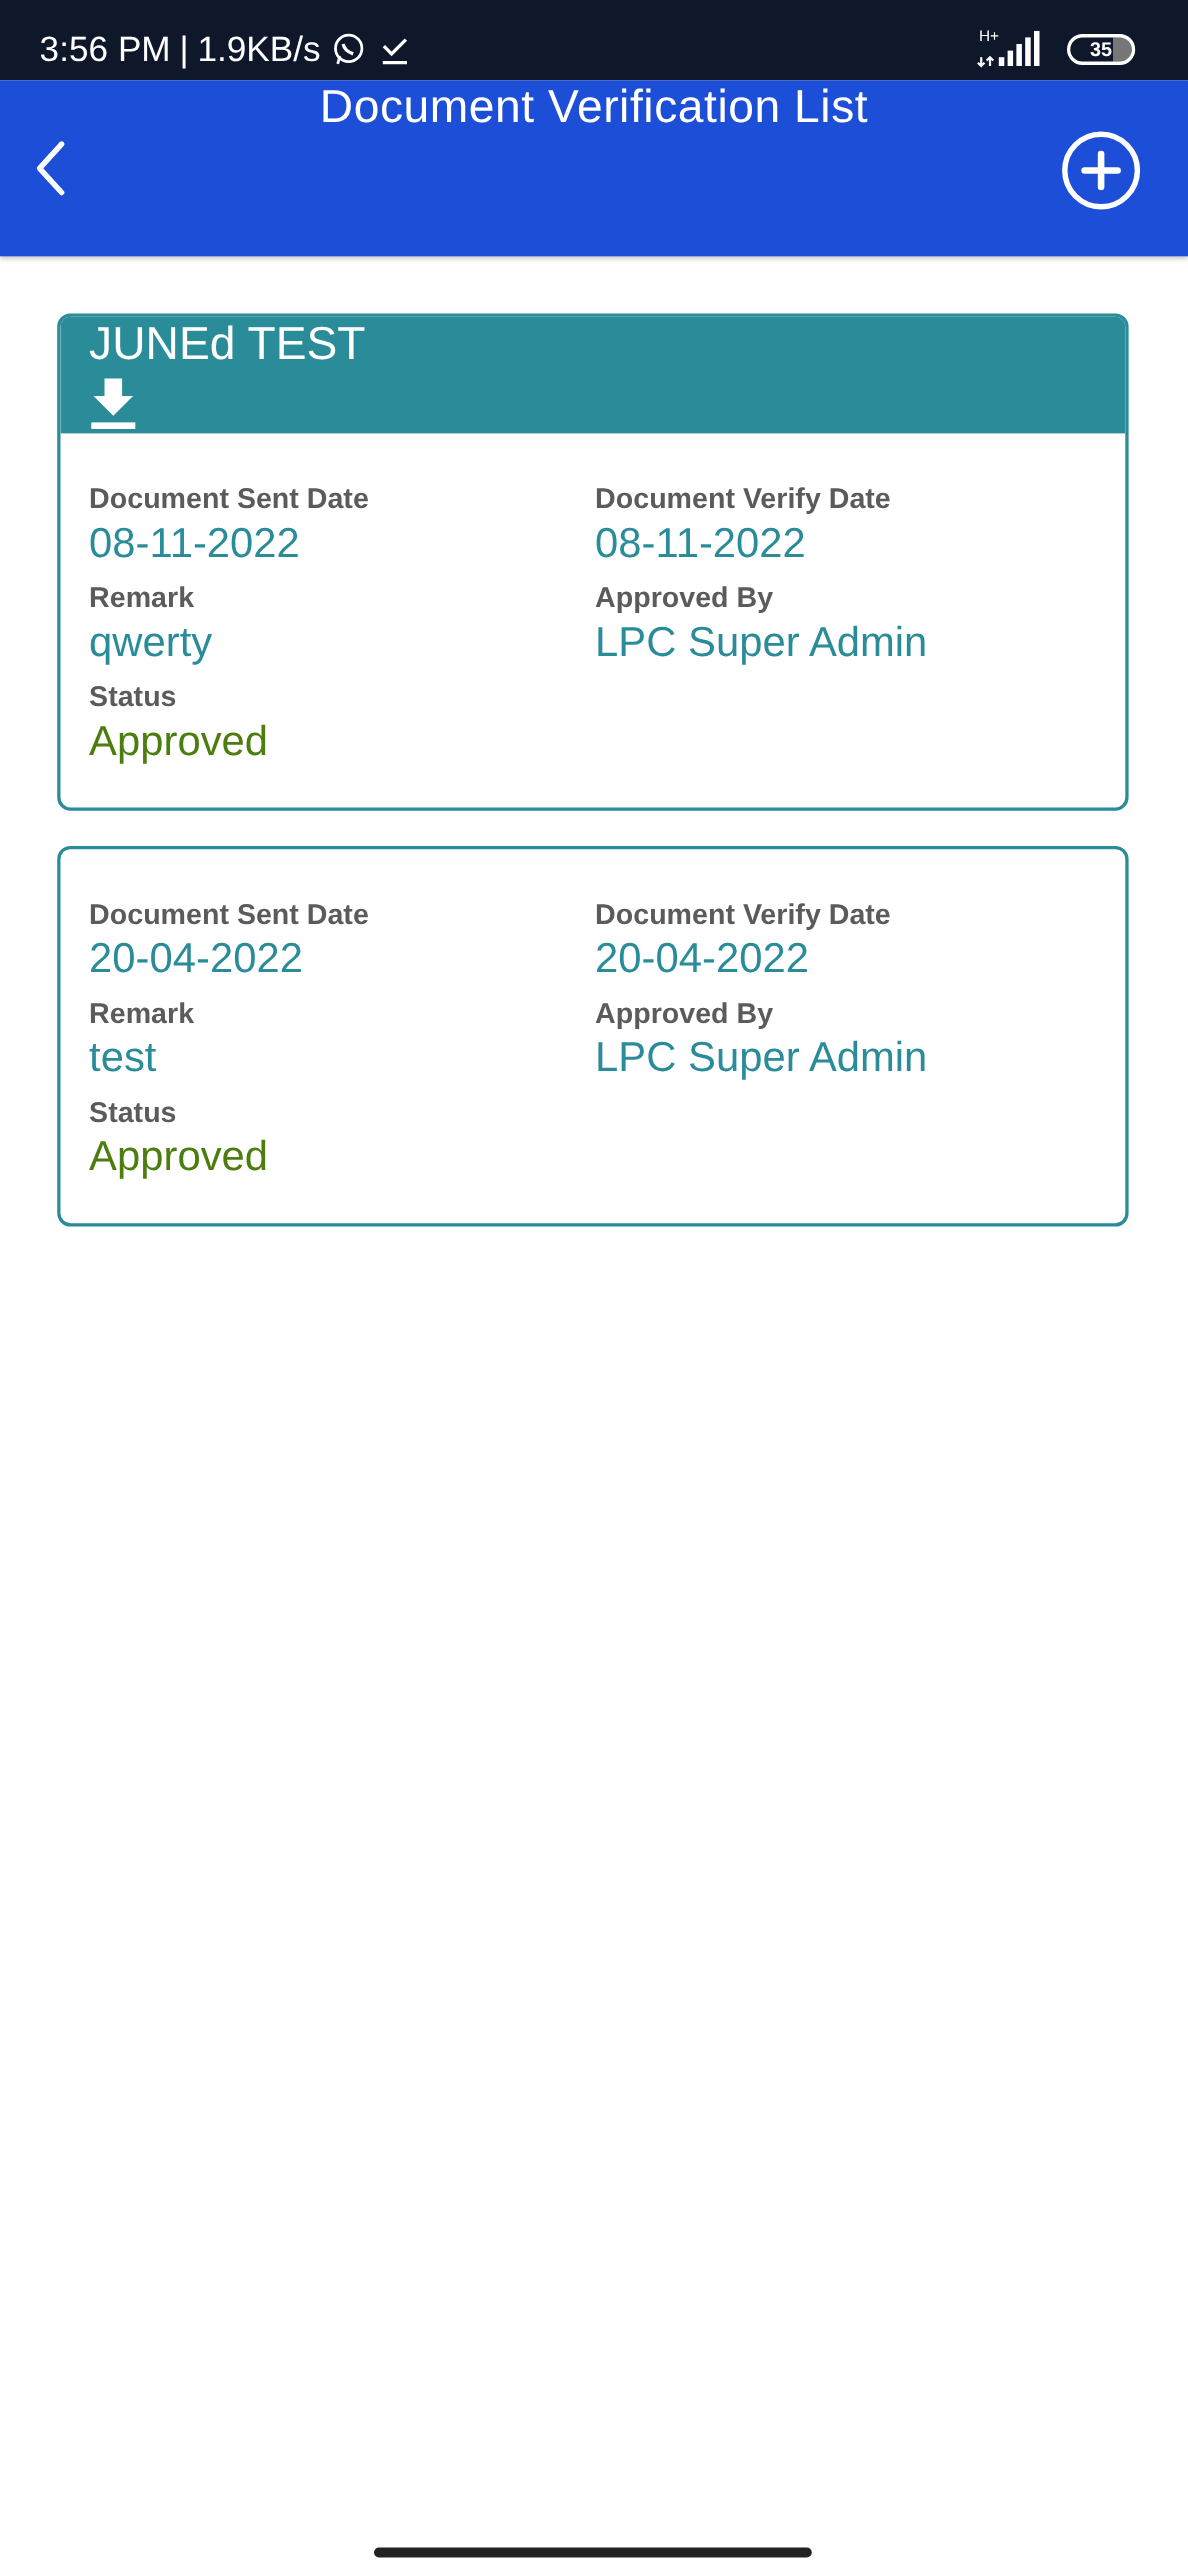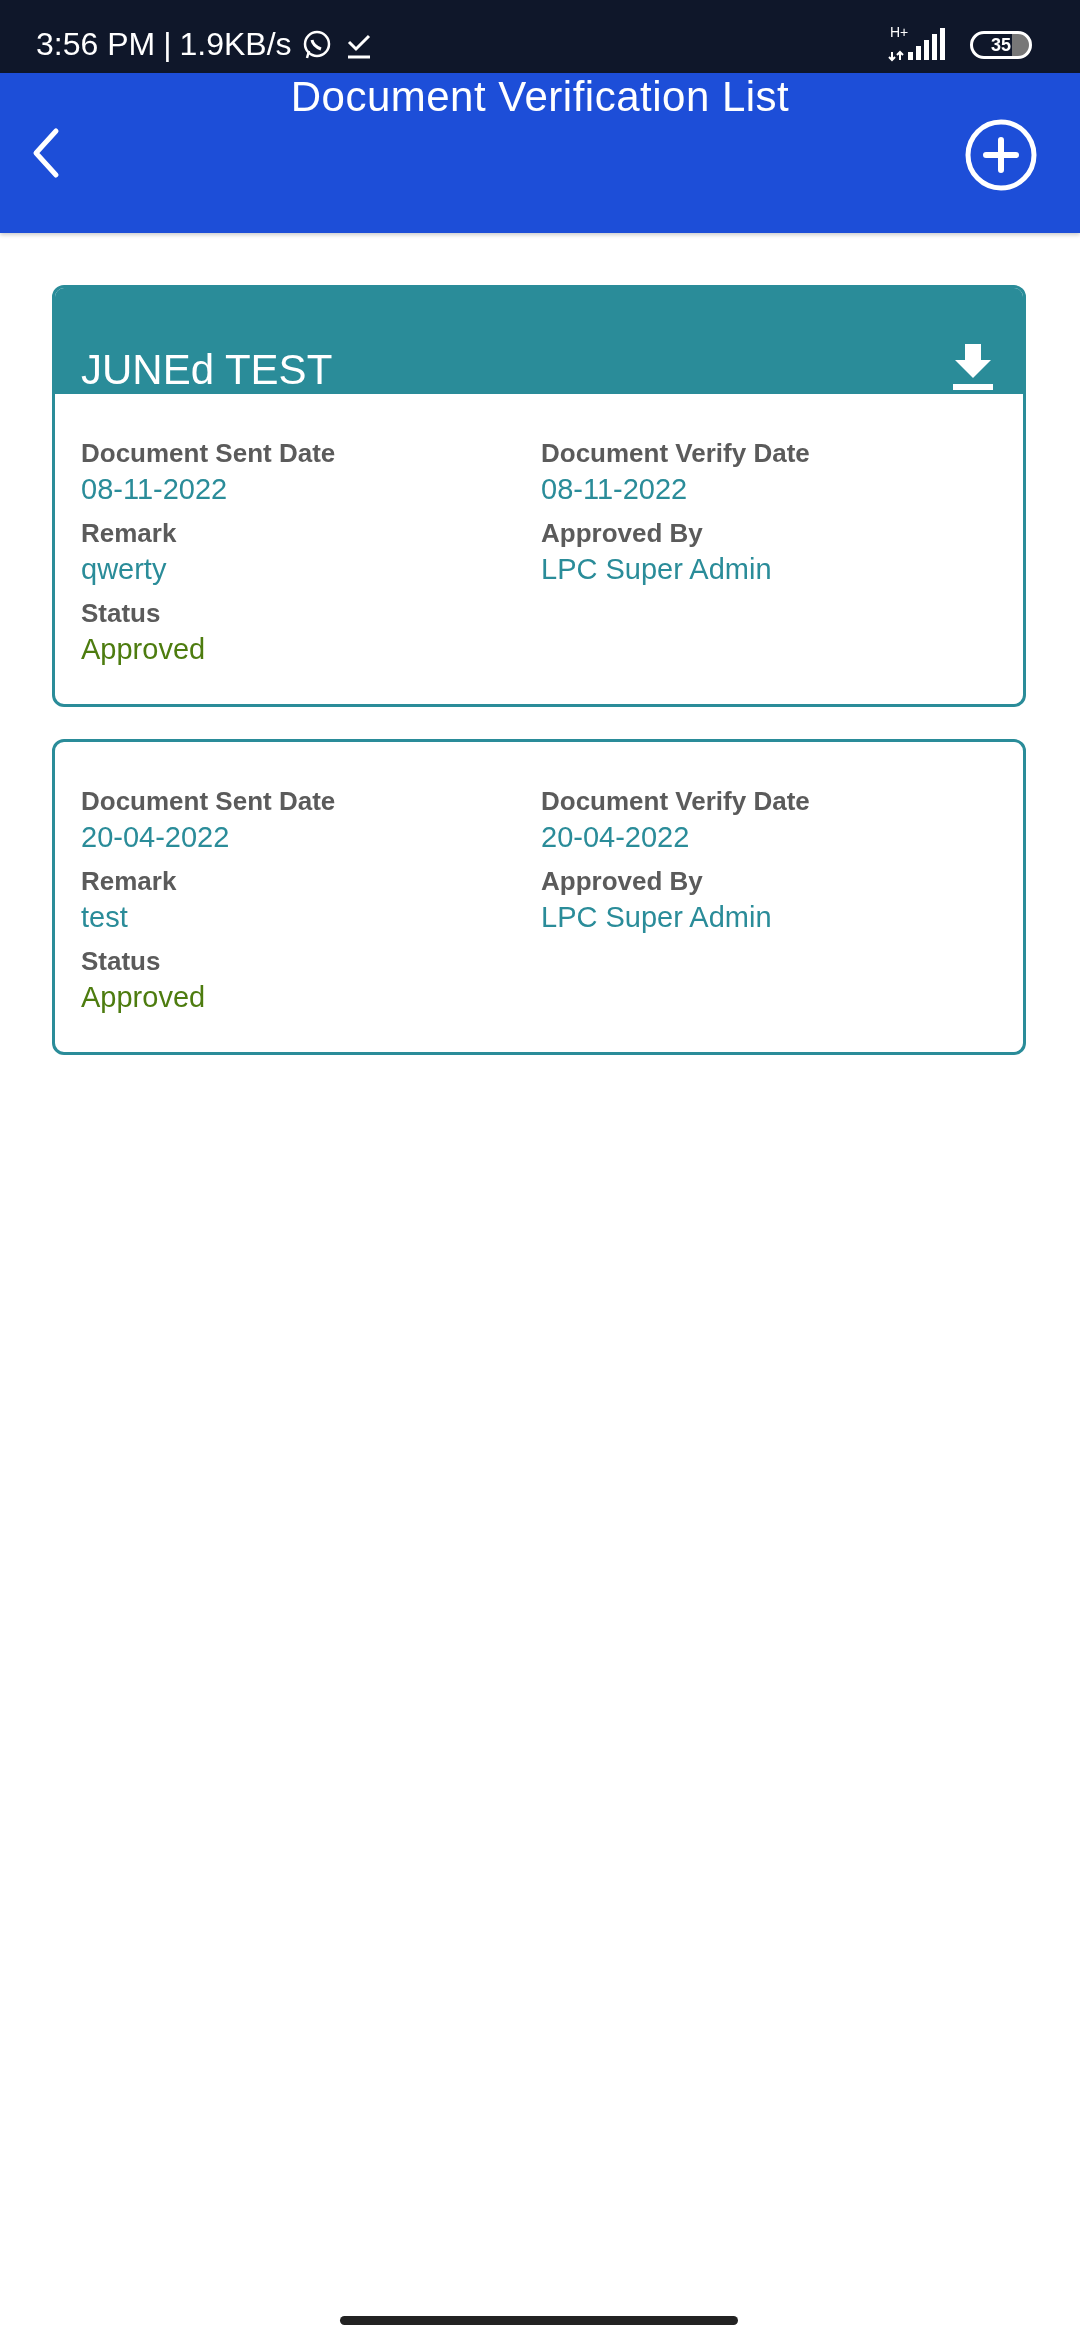--- a/index.html
+++ b/index.html
@@ -29,28 +29,29 @@
   .app-title { color: #ffffff; font-size: 42px; letter-spacing: 0.5px; }
   .back-btn { position: absolute; left: 22px; top: 50px; width: 50px; height: 60px; }
   .add-btn { position: absolute; right: 42px; top: 45px; width: 74px; height: 74px; }
 
   .list { position: absolute; left: 52px; top: 285px; width: 974px; }
   .card {
     width: 974px; border: 3px solid #2a8c99; border-radius: 12px; overflow: hidden;
     margin-bottom: 32px; background: #fff;
   }
   .card-header {
-    height: 106px; background: #2a8c99; display: flex; align-items: flex-end; justify-content: space-between;
+    height: 106px; background: #2a8c99; display: flex; align-items: flex-start; justify-content: space-between;
     padding: 0 28px 0 26px;
+    flex-direction: column;
   }
   .card-title { color: #ffffff; font-size: 42px; }
   .download { width: 44px; height: 52px; }
   .card-body { padding: 44px 40px 38px 26px; display: grid; grid-template-columns: 460px 1fr; row-gap: 12px; }
   .field-label { font-size: 26px; font-weight: bold; color: #5b5b5b; margin-bottom: 4px; }
-  .field-value { font-size: 29px; color: #2a8c99; }
+  .field-value { font-size: 38px; color: #2a8c99; }
   .field-value.approved { color: #4d7c0f; }
 
   .home-indicator {
     position: absolute; left: 340px; top: 2316px; width: 398px; height: 9px; border-radius: 5px; background: #222;
   }
 </style>
 </head>
 <body>
 
 <div class="status-bar">

